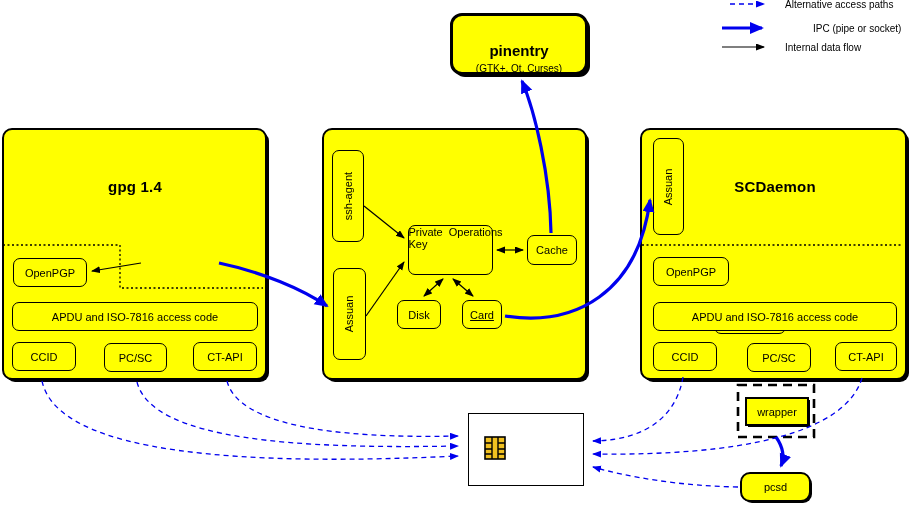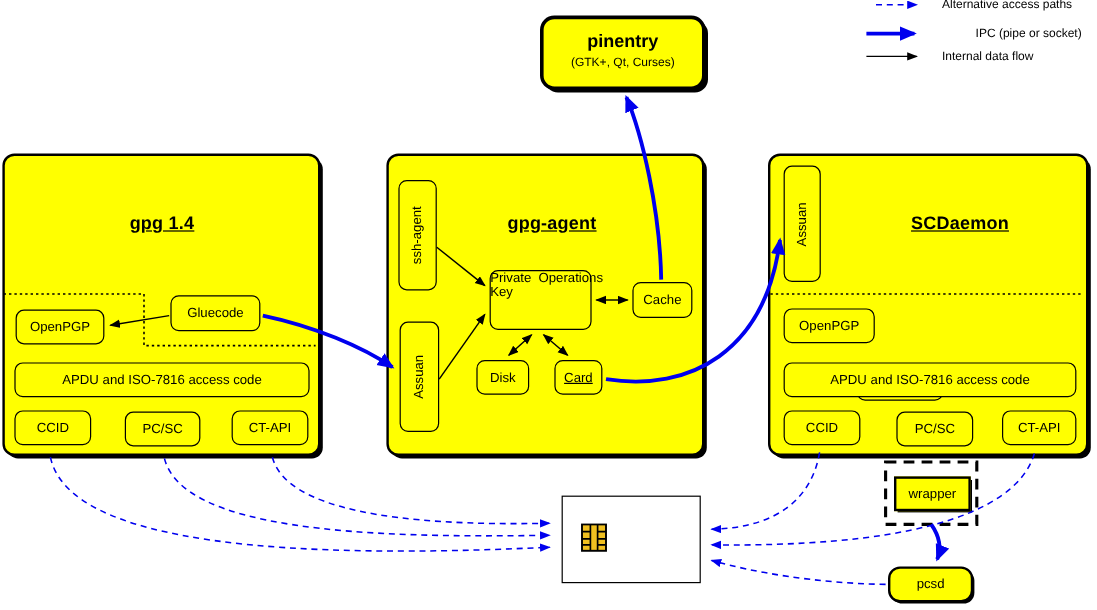--- a/index.html
+++ b/index.html
@@ -1,58 +1,54 @@
 <!DOCTYPE html>
 <html><head>
 <meta charset="utf-8">
 <style>
   html,body{margin:0;padding:0;background:#fff;}
   .stage{position:relative;width:914px;height:508px;background:#ffffff;
          font-family:"Liberation Sans",sans-serif;color:#000;overflow:hidden;}
   .bigbox{position:absolute;background:#ffff00;border:2.5px solid #000;
           border-radius:10px;box-shadow:3px 3px 0 -1px #000;}
   .bigtitle{position:absolute;font-weight:bold;font-size:15px;text-align:center;
-            letter-spacing:.2px;text-decoration:underline;}
+            letter-spacing:.2px;}
   .sbox{position:absolute;background:#ffff00;border:1.3px solid #000;border-radius:7px;
         display:flex;align-items:center;justify-content:center;font-size:11px;line-height:12px;}
   .sbox.v span{transform:rotate(-90deg);white-space:nowrap;}
   .pko{flex-direction:row;align-items:flex-start;padding-left:10px;
        justify-content:center;gap:6px;box-sizing:border-box;}
   .thick{border-width:2.5px;box-shadow:2px 2px 0 -1px #000;border-radius:0;font-size:11px;}
   .pinentry{position:absolute;background:#ffff00;border:3px solid #000;border-radius:12px;
             box-shadow:3px 3px 0 -1px #000;text-align:center;}
-  .pinentry .t{font-weight:bold;font-size:15px;margin-top:10px;text-align:center;}
+  .pinentry .t{font-weight:bold;font-size:15px;margin-top:26px;text-align:center;}
   .pinentry .s{font-size:10px;margin-top:4px;}
   .legend-label{position:absolute;font-size:10px;white-space:nowrap;}
   .card{position:absolute;background:#fff;border:1.5px solid #000;}
   svg.overlay{position:absolute;left:0;top:0;pointer-events:none;}
 </style>
 </head>
 <body>
 
 <div class="stage">
 
   <div class="bigbox" style="left:2px;top:128px;width:261px;height:248px;"></div>
   <div class="bigbox" style="left:322px;top:128px;width:261px;height:248px;"></div>
   <div class="bigbox" style="left:640px;top:128px;width:263px;height:248px;"></div>
 
   <div class="bigtitle" style="left:30px;top:178px;width:210px;">gpg 1.4</div>
-  <div class="bigtitle" style="left:370px;top:178px;width:180px;">gpg-agent</div>
-  <div class="bigtitle" style="left:685px;top:178px;width:180px;margin-left:25px;">SCDaemon</div>
+  <div class="bigtitle" style="left:685px;top:178px;width:180px;">SCDaemon</div>
 
   <div class="pinentry" style="left:450px;top:13px;width:132px;height:56px;">
     <div class="t">pinentry</div>
     <div class="s">(GTK+, Qt, Curses)</div>
   </div>
 
   <div class="sbox" style="left:13px;top:258px;width:72px;height:27px;">
     <span>OpenPGP</span>
-    </div>
-  <div class="sbox" style="left:142px;top:246px;width:73px;height:28px;">
-    <span>Gluecode</span>
     </div>
   <div class="sbox" style="left:12px;top:302px;width:244px;height:27px;">
     <span>APDU and ISO-7816 access code</span>
     </div>
   <div class="sbox" style="left:12px;top:342px;width:62px;height:27px;">
     <span>CCID</span>
     </div>
   <div class="sbox" style="left:104px;top:343px;width:61px;height:27px;">
     <span>PC/SC</span>
     </div>

